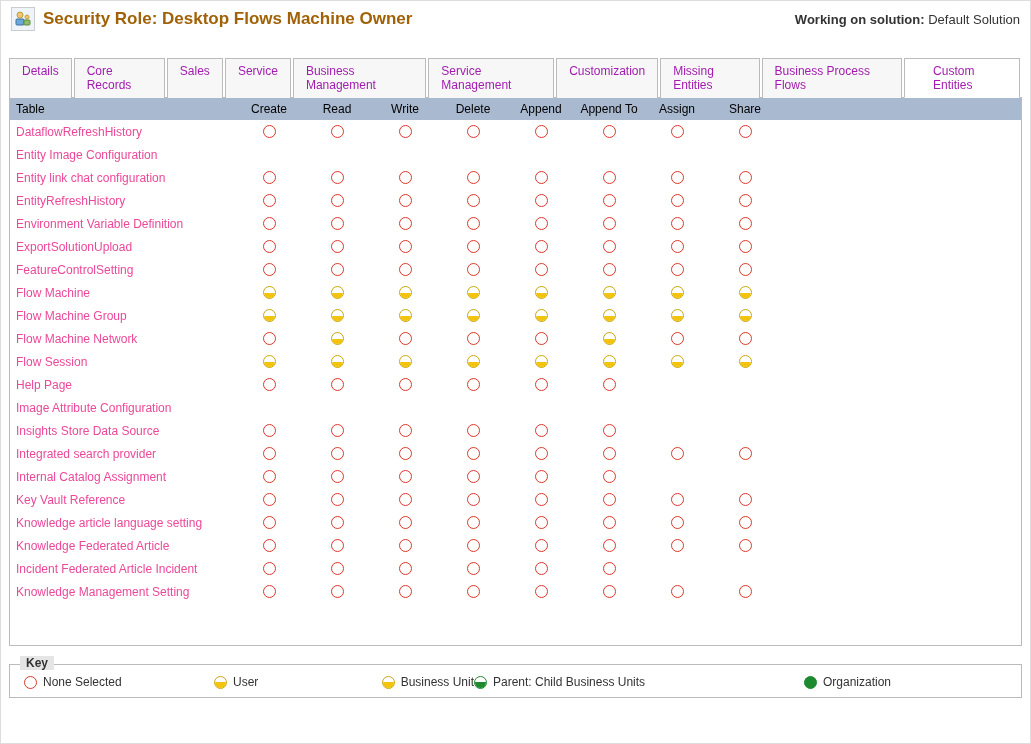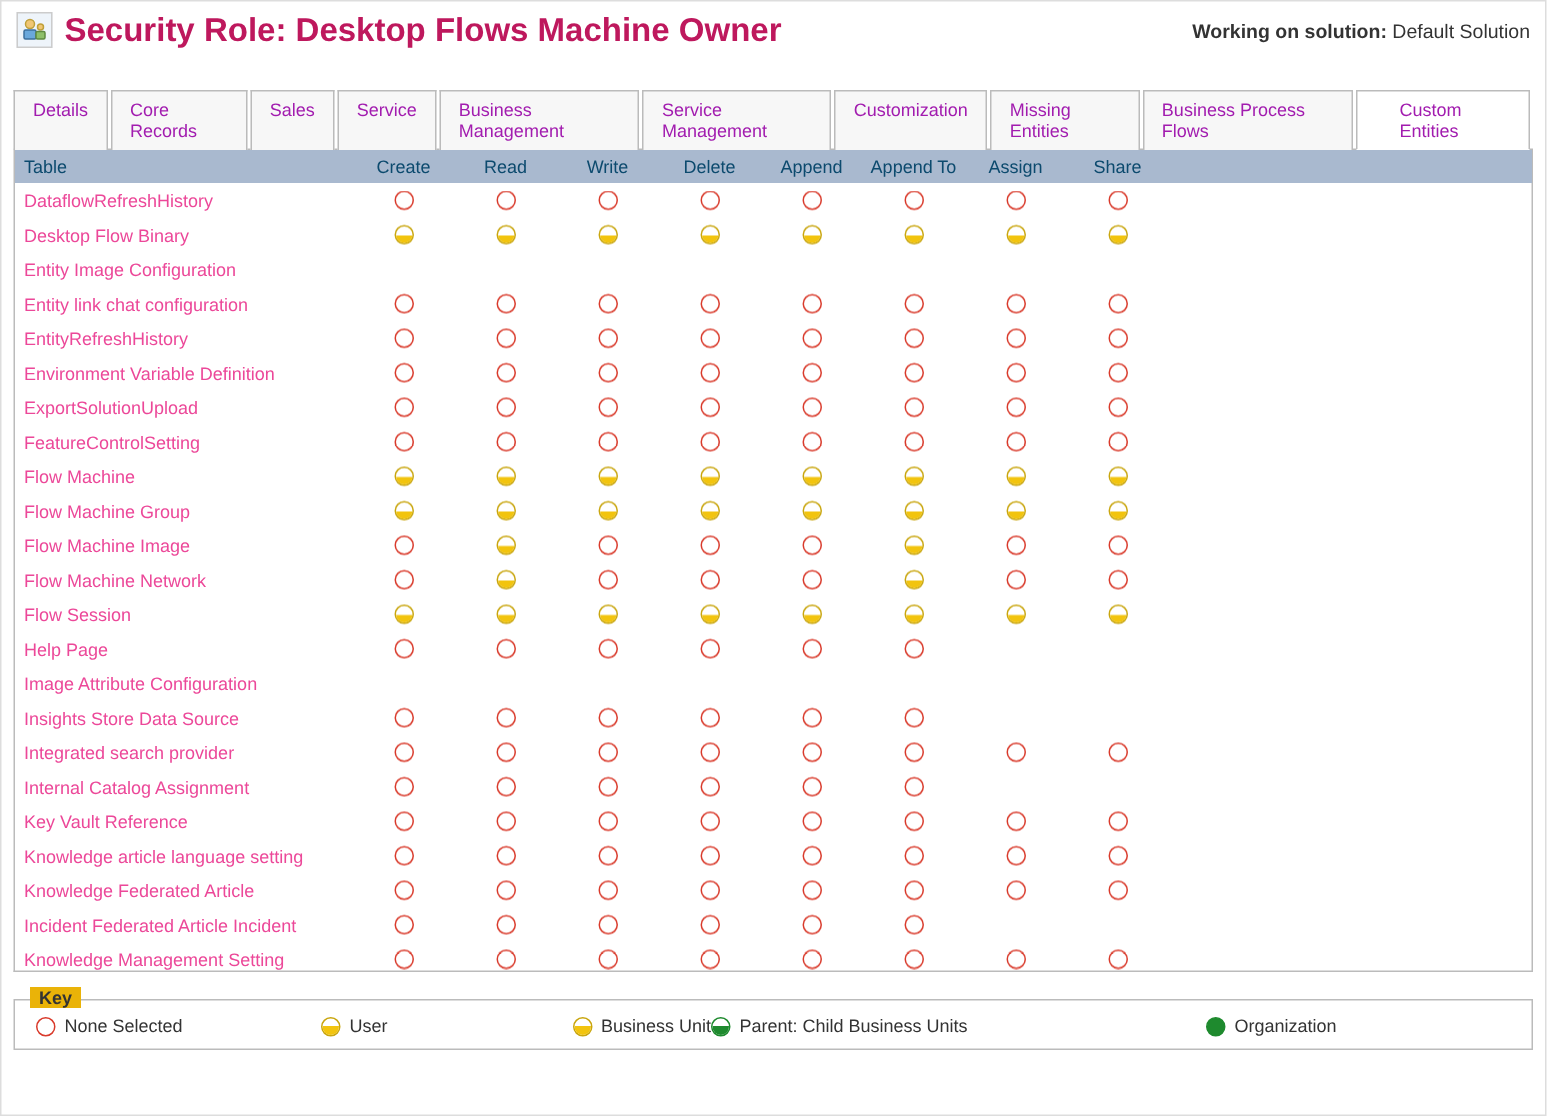--- a/index.html
+++ b/index.html
@@ -20,21 +20,21 @@
     justify-content: space-between;
     padding: 6px 10px 4px 10px;
   }
   .header-left { display: flex; align-items: center; gap: 8px; }
   .header-icon {
     width: 24px; height: 24px;
     border: 1px solid #ccc;
     background: #eef4fa;
     display: flex; align-items: center; justify-content: center;
   }
-  .header-title { font-size: 22px; font-weight: 600; color: #be185d; }
+  .header-title { font-size: 17px; font-weight: 600; color: #a16207; }
   .header-right { font-size: 13px; }
   .header-right .bold { font-weight: 600; }
 
   .tabs {
     display: flex;
     border-bottom: 1px solid #bbb;
     margin: 22px 8px 0 8px;
     font-size: 12px;
   }
   .tab {
@@ -63,21 +63,21 @@
     border-top: none;
     overflow: hidden;
   }
   .grid-scroll {
     height: 100%;
     overflow-y: scroll;
   }
   .grid-header {
     display: flex;
     background: #a9b9cf;
-    color: #0c4a6e;
+    color: #000000;
     font-weight: 400;
     font-size: 12px;
     height: 22px;
     align-items: center;
     position: sticky;
     top: 0;
   }
   .col-name { width: 225px; padding-left: 6px; flex-shrink: 0; }
   .col-priv { width: 68px; text-align: center; flex-shrink: 0; }
 
@@ -156,21 +156,21 @@
   .legend {
     margin: 18px 8px 8px 8px;
     border: 1px solid #bbb;
     padding: 10px 14px 8px 14px;
     position: relative;
   }
   .legend-title {
     position: absolute;
     top: -9px;
     left: 10px;
-    background: #eab308;
+    background: #e5e5e5;
     padding: 0 6px;
     font-weight: 600;
     font-size: 12px;
   }
   .legend-items {
     display: flex;
     align-items: center;
     gap: 0;
   }
   .legend-item {
@@ -258,47 +258,20 @@
             <span class="priv-icon priv-none"></span>
           </div>
           <div class="cell-priv">
             <span class="priv-icon priv-none"></span>
           </div>
           <div class="cell-priv">
             <span class="priv-icon priv-none"></span>
           </div>
         </div>
         <div class="row">
-          <div class="col-name">Desktop Flow Binary</div>
-          <div class="cell-priv">
-            <span class="priv-icon priv-user"></span>
-          </div>
-          <div class="cell-priv">
-            <span class="priv-icon priv-user"></span>
-          </div>
-          <div class="cell-priv">
-            <span class="priv-icon priv-user"></span>
-          </div>
-          <div class="cell-priv">
-            <span class="priv-icon priv-user"></span>
-          </div>
-          <div class="cell-priv">
-            <span class="priv-icon priv-user"></span>
-          </div>
-          <div class="cell-priv">
-            <span class="priv-icon priv-user"></span>
-          </div>
-          <div class="cell-priv">
-            <span class="priv-icon priv-user"></span>
-          </div>
-          <div class="cell-priv">
-            <span class="priv-icon priv-user"></span>
-          </div>
-        </div>
-        <div class="row">
           <div class="col-name">Entity Image Configuration</div>
           <div class="cell-priv"></div>
           <div class="cell-priv"></div>
           <div class="cell-priv"></div>
           <div class="cell-priv"></div>
           <div class="cell-priv"></div>
           <div class="cell-priv"></div>
           <div class="cell-priv"></div>
           <div class="cell-priv"></div>
         </div>
@@ -482,47 +455,20 @@
             <span class="priv-icon priv-user"></span>
           </div>
           <div class="cell-priv">
             <span class="priv-icon priv-user"></span>
           </div>
           <div class="cell-priv">
             <span class="priv-icon priv-user"></span>
           </div>
           <div class="cell-priv">
             <span class="priv-icon priv-user"></span>
-          </div>
-        </div>
-        <div class="row">
-          <div class="col-name">Flow Machine Image</div>
-          <div class="cell-priv">
-            <span class="priv-icon priv-none"></span>
-          </div>
-          <div class="cell-priv">
-            <span class="priv-icon priv-user"></span>
-          </div>
-          <div class="cell-priv">
-            <span class="priv-icon priv-none"></span>
-          </div>
-          <div class="cell-priv">
-            <span class="priv-icon priv-none"></span>
-          </div>
-          <div class="cell-priv">
-            <span class="priv-icon priv-none"></span>
-          </div>
-          <div class="cell-priv">
-            <span class="priv-icon priv-user"></span>
-          </div>
-          <div class="cell-priv">
-            <span class="priv-icon priv-none"></span>
-          </div>
-          <div class="cell-priv">
-            <span class="priv-icon priv-none"></span>
           </div>
         </div>
         <div class="row">
           <div class="col-name">Flow Machine Network</div>
           <div class="cell-priv">
             <span class="priv-icon priv-none"></span>
           </div>
           <div class="cell-priv">
             <span class="priv-icon priv-user"></span>
           </div>

